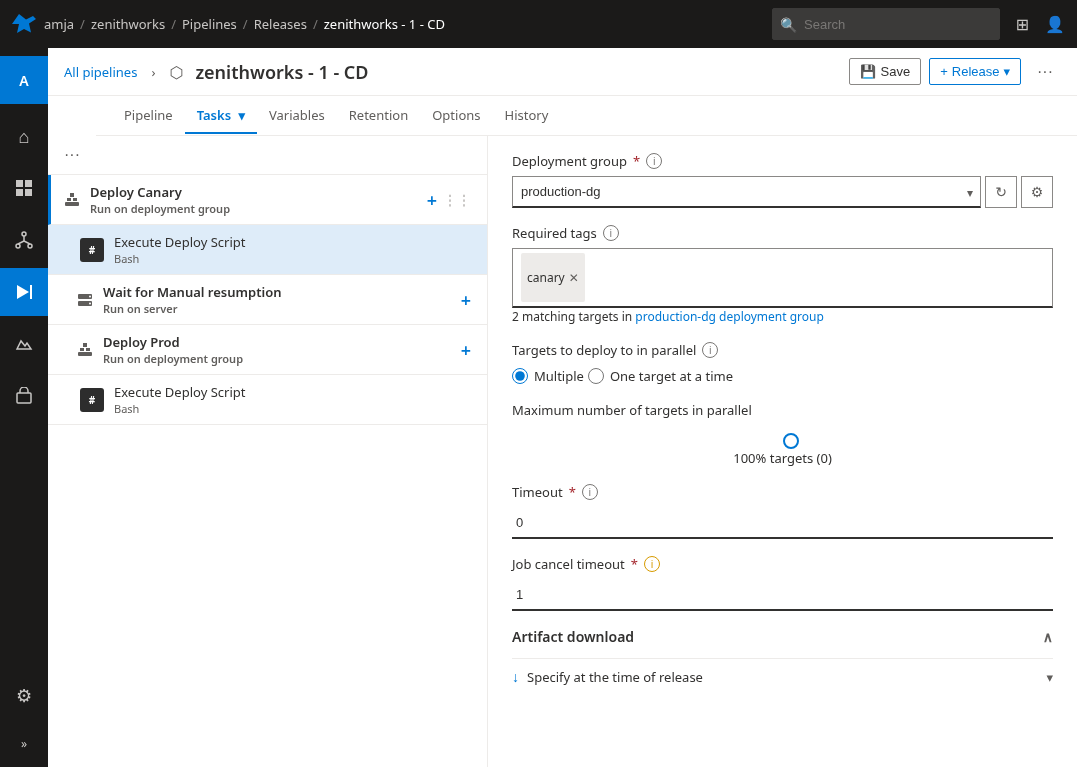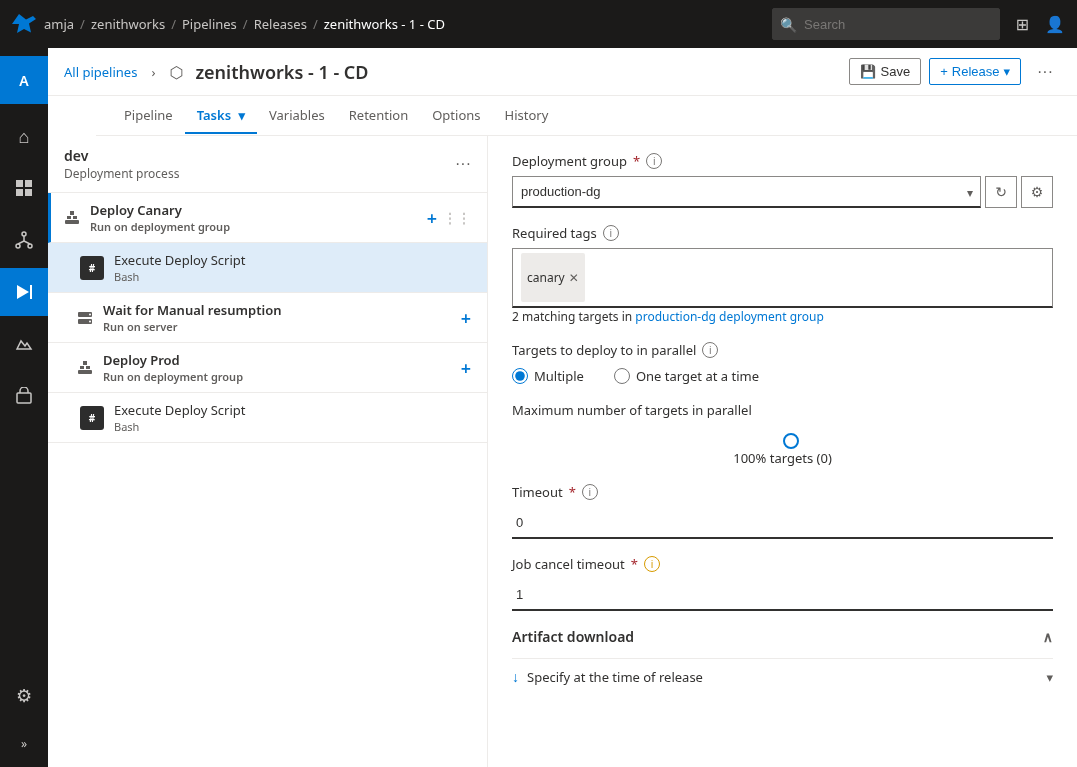--- a/index.html
+++ b/index.html
@@ -83,21 +83,21 @@
     .select-wrapper { display: flex; align-items: center; gap: 4px; }
     .icon-btn { width: 32px; height: 32px; border: 1px solid #8a8886; background: #fff; cursor: pointer; display: flex; align-items: center; justify-content: center; color: #605e5c; font-size: 14px; flex-shrink: 0; }
 
     .tags-input { display: flex; align-items: center; flex-wrap: wrap; gap: 4px; min-height: 32px; border: 1px solid #8a8886; border-bottom: 2px solid #323130; padding: 4px 8px; }
     .tag { display: flex; align-items: center; gap: 4px; background: #edebe9; padding: 16px 6px; border-radius: 2px; font-size: 12px; }
     .tag-remove { cursor: pointer; color: #605e5c; font-size: 12px; line-height: 1; }
 
     .matching-text { font-size: 12px; color: #323130; margin-bottom: 12px; }
     .matching-text a { color: #0078d4; cursor: pointer; }
 
-    .radio-group { display: flex; align-items: center; gap: 30px; margin-top: 8px; }
+    .radio-group { display: flex; align-items: center; gap: 4px; margin-top: 8px; }
     .radio-option { display: flex; align-items: center; gap: 6px; cursor: pointer; }
     .radio-option input[type="radio"] { accent-color: #0078d4; width: 16px; height: 16px; }
     .radio-label { font-size: 13px; color: #323130; }
 
     .slider-section { margin-top: 8px; }
     .slider-label { font-size: 13px; color: #323130; margin-bottom: 22px; }
     .slider-row { display: flex; align-items: center; gap: 8px; flex-direction: column; }
     .slider-track { flex: 1; height: 4px; background: #c8c6c4; border-radius: 2px; position: relative; }
     .slider-thumb { position: absolute; left: 0; top: 50%; transform: translateY(-50%); width: 16px; height: 16px; background: #fff; border: 2px solid #0078d4; border-radius: 50%; cursor: pointer; }
     .slider-value { font-size: 13px; color: #323130; white-space: nowrap; }
@@ -222,24 +222,20 @@
     <div class="tab">Retention</div>
     <div class="tab">Options</div>
     <div class="tab">History</div>
   </div>
 
   <div class="content-split">
 
     <div class="left-panel">
 
       <div class="stage-header">
-        <div>
-          <div class="stage-name">dev</div>
-          <div class="stage-sub">Deployment process</div>
-        </div>
         <button class="stage-more">···</button>
       </div>
 
       <div class="pipeline-item selected phase-header" style="border-left: 3px solid #0078d4; padding-left: 13px;">
         <svg width="16" height="16" viewBox="0 0 16 16" fill="#605e5c">
             <rect x="1" y="10" width="14" height="4" rx="1"></rect>
             <rect x="3" y="6" width="4" height="3"></rect>
             <rect x="9" y="6" width="4" height="3"></rect>
             <rect x="6" y="1" width="4" height="4"></rect>
           </svg>

